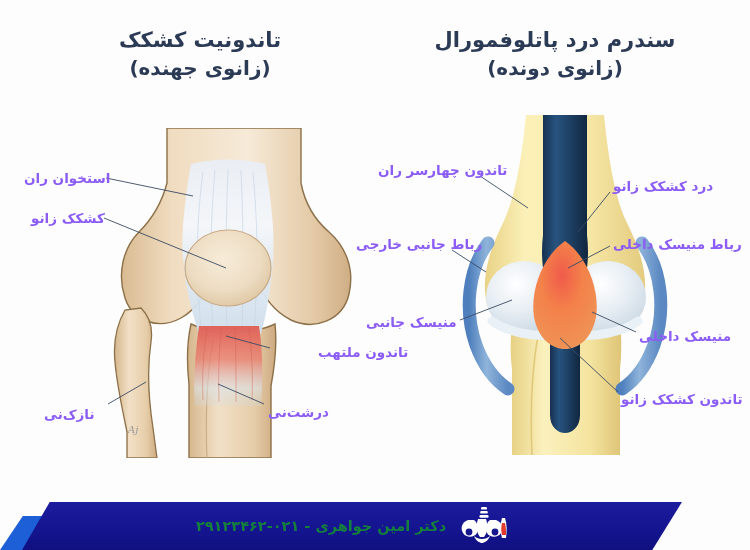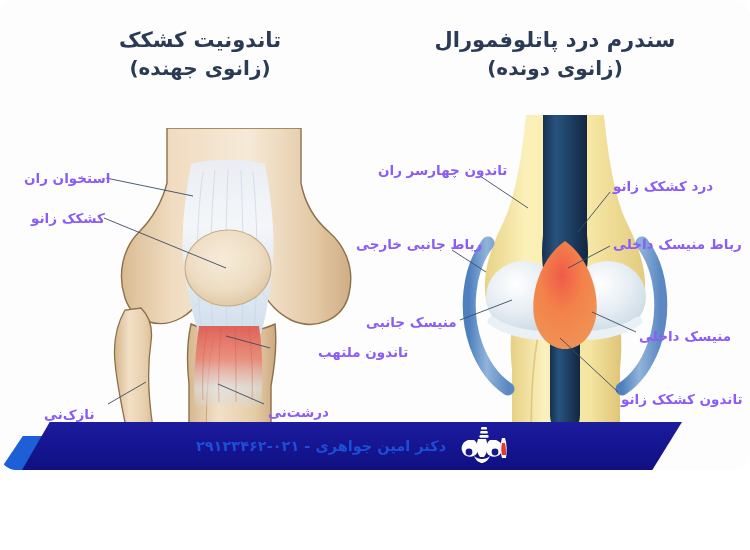--- a/index.html
+++ b/index.html
@@ -4,21 +4,21 @@
 <title>Knee Infographic</title>
 <style>
   html,body{margin:0;padding:0;}
   body{
     width:750px;height:550px;
     background:#ffffff;
     font-family:"DejaVu Sans","Liberation Sans",sans-serif;
     overflow:hidden;
     position:relative;
   }
-  .canvas{position:relative;width:750px;height:470px;background:#fdfdfd;overflow:hidden;border-radius:16px;}
+  .canvas{position:relative;width:750px;height:550px;background:#fdfdfd;overflow:hidden;}
 
   
   .title{
     position:absolute;
     text-align:center;
     color:#2b3a55;
     font-weight:bold;
     font-size:21px;
     line-height:1.38;
     direction:rtl;
@@ -53,21 +53,21 @@
     position:absolute;left:0px;bottom:0;width:60px;height:34px;
     background:#1d5fd6;
     clip-path:polygon(38% 0%, 100% 0%, 100% 100%, 0% 100%);
   }
   #footer-content{
     position:absolute;left:22px;bottom:0;width:660px;height:48px;
     display:flex;align-items:center;justify-content:center;gap:10px;
     direction:rtl;
   }
   #footer-text{
-    color:#1d4ed8;font-weight:bold;font-size:14.5px;direction:rtl;white-space:nowrap;
+    color:#15803d;font-weight:bold;font-size:14.5px;direction:rtl;white-space:nowrap;
   }
   #clinic-logo{width:52px;height:40px;display:block;}
 
   
   #sig{position:absolute;left:128px;top:424px;font-size:10px;color:#9b9b9b;
        font-family:"DejaVu Serif","Liberation Serif",serif;font-style:italic;}
 </style>
 </head>
 <body>
 

